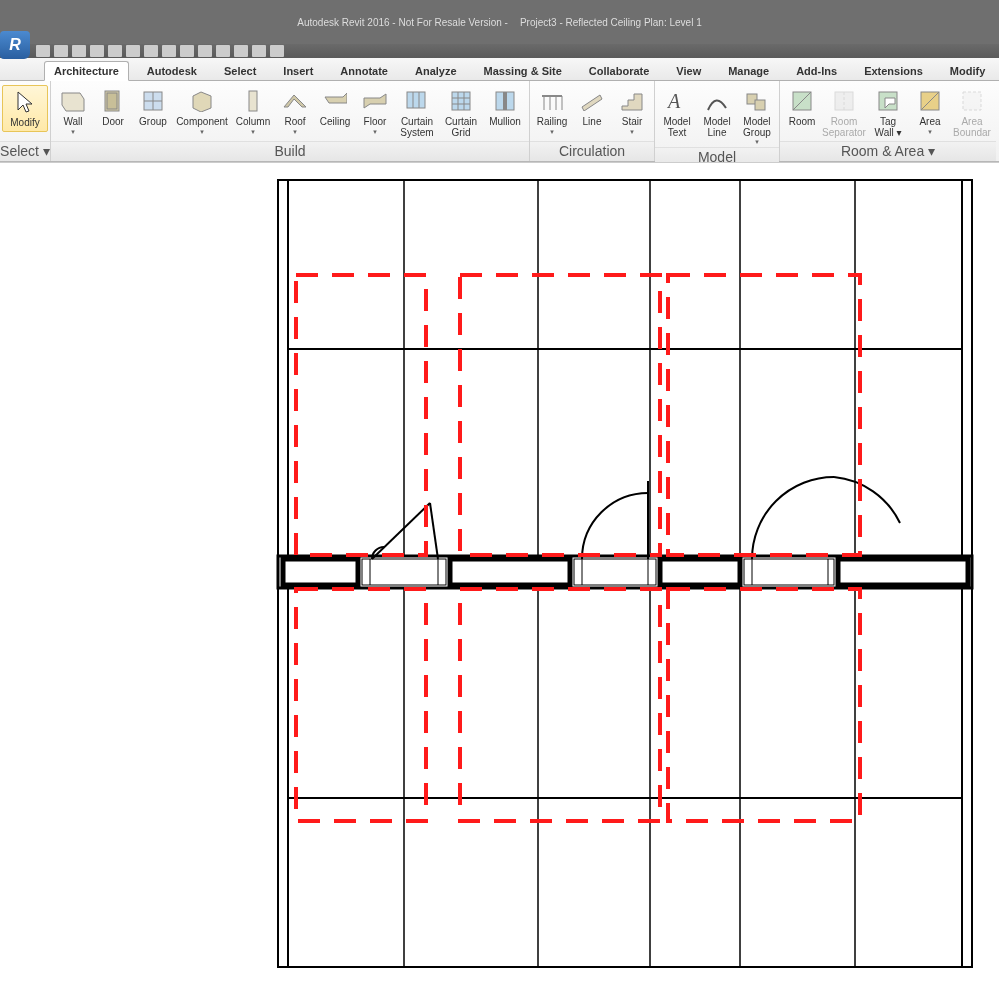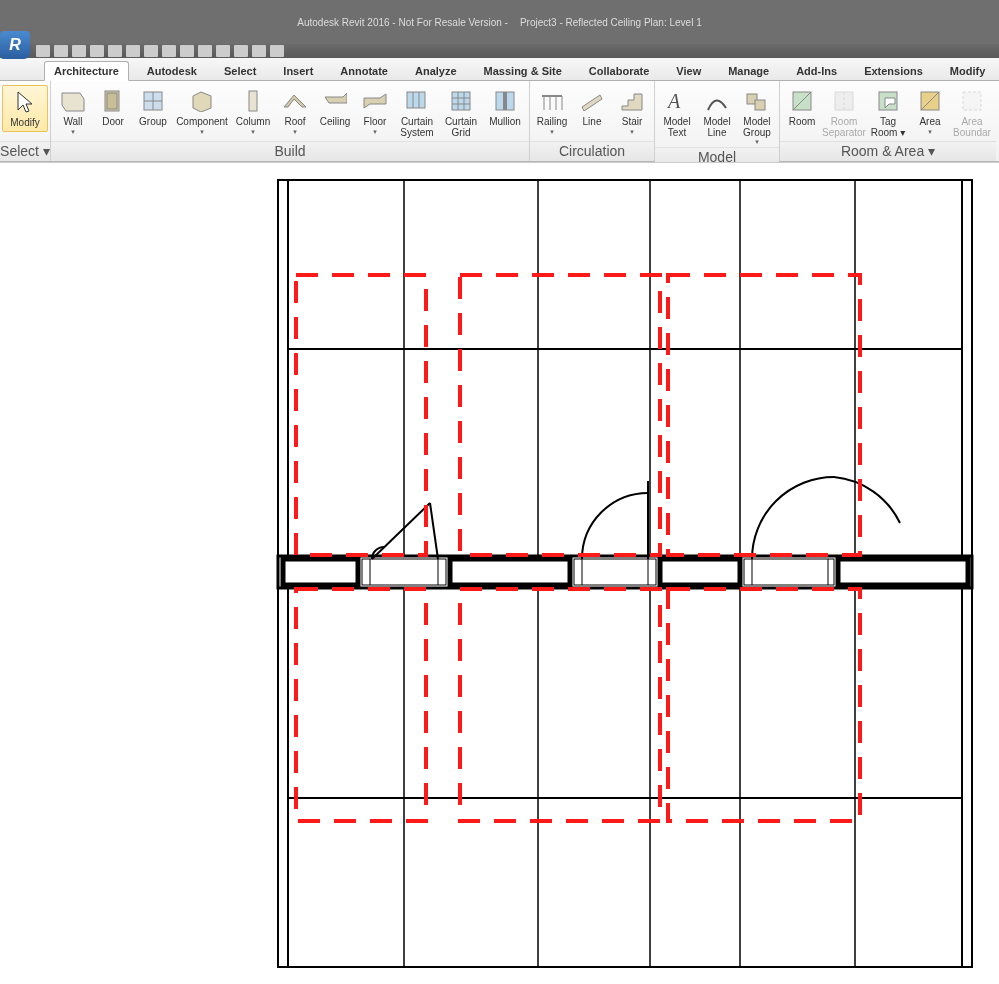--- a/index.html
+++ b/index.html
@@ -416,21 +416,21 @@
 Separator</span>
       </div>
       <div class="rbtn">
         <div class="ico">
             <svg width="22" height="22">
               <rect x="2" y="2" width="18" height="18" fill="#c8e0c8" stroke="#888"></rect>
               <path d="M8 8 L18 8 L18 14 L12 14 L8 18 Z" fill="#fff" stroke="#888"></path>
             </svg>
           </div>
         <span style="white-space:pre">Tag
-Room ▾</span>
+Wall ▾</span>
       </div>
       <div class="rbtn narrow">
         <div class="ico">
             <svg width="22" height="22">
               <rect x="2" y="2" width="18" height="18" fill="#e8d088" stroke="#888"></rect>
               <line x1="2" y1="20" x2="20" y2="2" stroke="#888"></line>
             </svg>
           </div>
         <span>Area</span>
           <span class="drop"></span>

